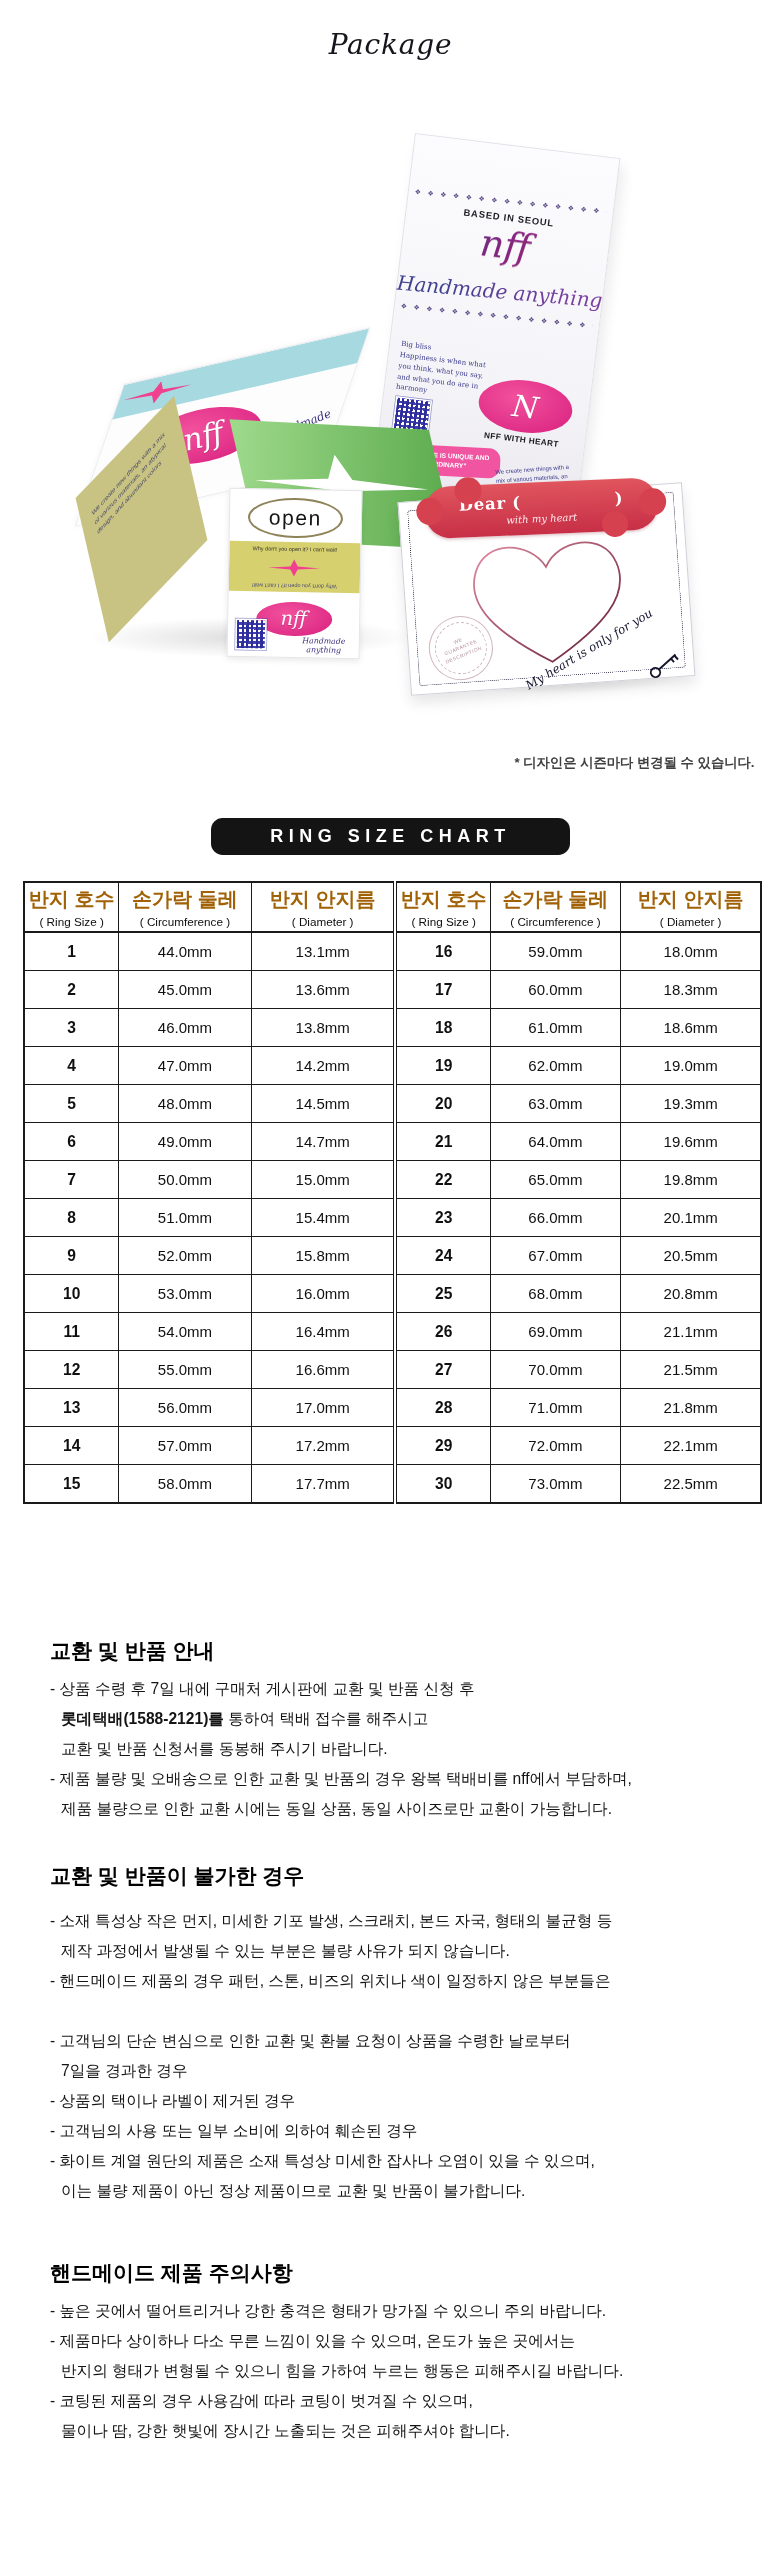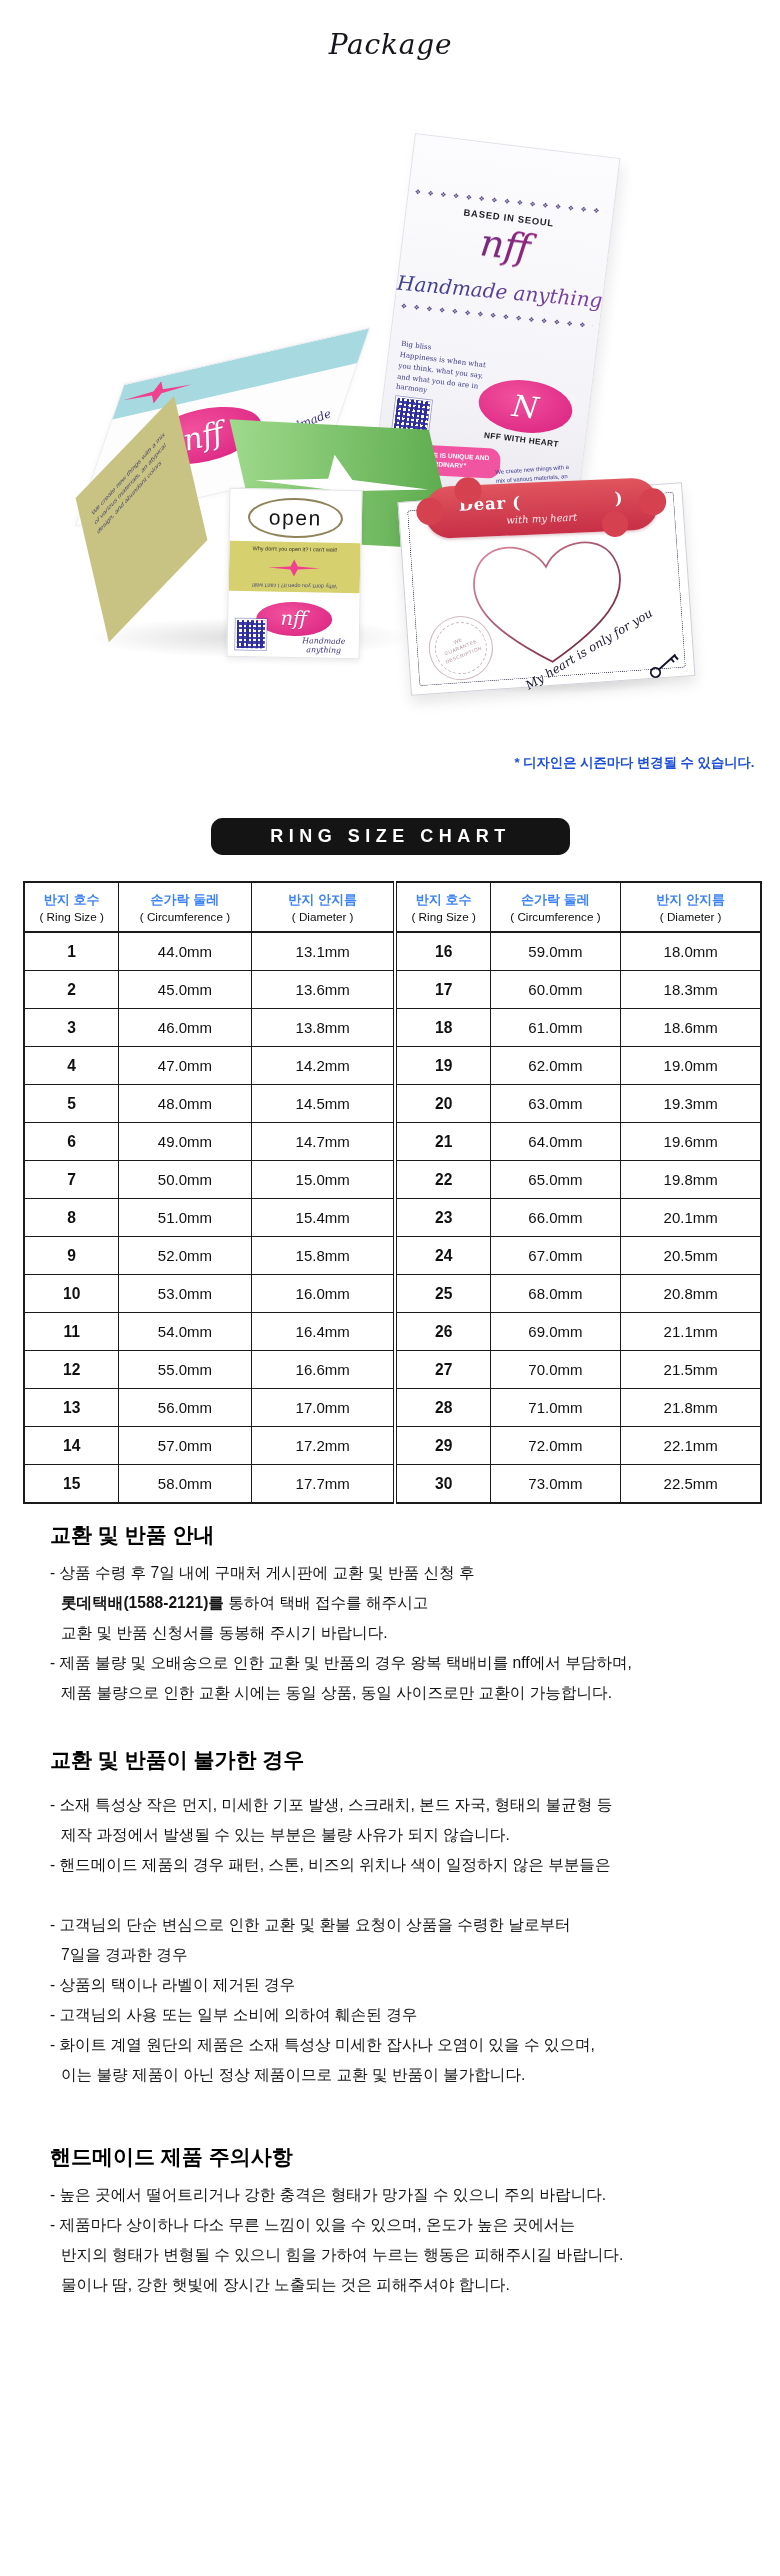--- a/index.html
+++ b/index.html
@@ -95,40 +95,40 @@
   .with-heart { font-family:"DejaVu Serif", serif; font-style:italic; font-size:10px; color:#ffe9ee; margin-top:1.6px; }
   .stamp { position:absolute; left:20px; bottom:11px; width:62px; height:62px; border-radius:50%;
     border:1.6px solid rgba(150,90,110,.45); outline:0.8px dashed rgba(150,90,110,.45); outline-offset:-7.8px;
     display:flex; align-items:center; justify-content:center; transform:rotate(-18deg); }
   .stamp span { font-size:5px; letter-spacing:0.4px; color:rgba(130,70,95,.6);
     text-align:center; width:41px; line-height:1.5; }
   .card-caption { position:absolute; right:31px; bottom:26.5px; transform:rotate(-27deg);
     font-family:"DejaVu Serif", serif; font-style:italic; font-size:12px; color:#15152e; }
 
   
-  #design-note { position:absolute; top:754px; right:26.5px; font-size:13.3px; font-weight:600; color:#1d4ed8; }
+  #design-note { position:absolute; top:754px; right:26.5px; font-size:13.3px; font-weight:600; color:#404040; }
   #chart-pill { position:absolute; left:211px; top:818px; width:359px; height:37px;
     background:#141414; border-radius:11.7px; color:#fff; display:flex; align-items:center;
     justify-content:center; font-size:18px; font-weight:600; letter-spacing:5.5px; }
 
   
   #ring-table { position:absolute; left:23.4px; top:881px; width:738px;
     border-collapse:collapse; table-layout:fixed; border:2.3px solid #1a1a1a; }
   #ring-table th, #ring-table td { border:1.6px solid #1a1a1a; text-align:center; vertical-align:middle; padding:0; }
   #ring-table col.c1 { width:94px; } #ring-table col.c2 { width:133px; } #ring-table col.c3 { width:144px; }
   #ring-table col.c4 { width:95px; } #ring-table col.c5 { width:130px; } #ring-table col.c6 { width:141px; }
   #ring-table thead th { height:48px; border-bottom-width:2.3px; font-weight:400; }
   #ring-table .d { border-left-width:4.7px; border-left-style:double; }
   #ring-table td { height:37px; font-size:15px; color:#101010; }
   #ring-table td.s { font-weight:700; font-size:15.6px; }
-  .hk { font-size:13px; font-weight:600; color:#3b82f6; }
+  .hk { font-size:20px; font-weight:600; color:#a16207; }
   .he { font-size:11.7px; font-weight:400; margin-top:1.6px; color:#0d0d0d; }
 
   
-  #policy { position:absolute; left:50px; top:1520px; right:37px; }
+  #policy { position:absolute; left:50px; top:1636px; right:37px; }
   .sec-heading { font-size:21px; font-weight:700; color:#000; line-height:30px; }
   .sec-heading + .sec-body { margin-top:7.8px; }
   .sec-body { font-size:15.6px; line-height:30px; color:#141414; margin-bottom:0; }
   .sec-body + .sec-heading { margin-top:52px; }
   #policy > .sec-heading:nth-of-type(2) { margin-top:52px; }
   #policy > .sec-heading:nth-of-type(2) + .sec-body { margin-top:15px; }
   #policy > .sec-heading:nth-of-type(3) { margin-top:37px; }
   #policy > .sec-heading:nth-of-type(3) + .sec-body { margin-top:15px; }
   .sec-line.indent { padding-left:11px; }
 </style>
@@ -425,18 +425,19 @@
         <div class="sec-line">- 상품의 택이나 라벨이 제거된 경우</div>
         <div class="sec-line">- 고객님의 사용 또는 일부 소비에 의하여 훼손된 경우</div>
         <div class="sec-line">- 화이트 계열 원단의 제품은 소재 특성상 미세한 잡사나 오염이 있을 수 있으며,</div>
         <div class="sec-line indent">이는 불량 제품이 아닌 정상 제품이므로 교환 및 반품이 불가합니다.</div>
       </div>
       <div class="sec-heading">핸드메이드 제품 주의사항</div>
       <div class="sec-body">
         <div class="sec-line">- 높은 곳에서 떨어트리거나 강한 충격은 형태가 망가질 수 있으니 주의 바랍니다.</div>
         <div class="sec-line">- 제품마다 상이하나 다소 무른 느낌이 있을 수 있으며, 온도가 높은 곳에서는</div>
         <div class="sec-line indent">반지의 형태가 변형될 수 있으니 힘을 가하여 누르는 행동은 피해주시길 바랍니다.</div>
+        <div class="sec-line">- 코팅된 제품의 경우 사용감에 따라 코팅이 벗겨질 수 있으며,</div>
         <div class="sec-line indent">물이나 땀, 강한 햇빛에 장시간 노출되는 것은 피해주셔야 합니다.</div>
       </div>
     </div>
 
 </div>
 
 
 </body></html>

